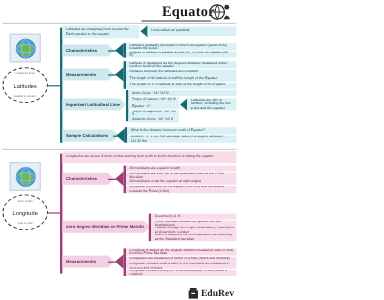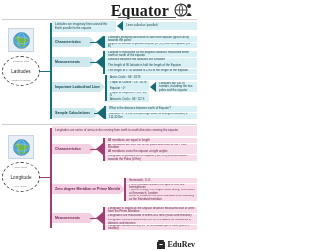--- a/index.html
+++ b/index.html
@@ -8,23 +8,23 @@
     font-family: "Liberation Sans", sans-serif;
     background: #ffffff;
     position: relative;
   }
 
   
   .header {
     position: absolute; left: 0; top: 0; width: 199px; height: 20px;
   }
   .header-title {
-    position: absolute; right: 30px; top: 2px;
+    position: absolute; right: 20px; top: 2px;
     font-family: "Liberation Serif", serif;
-    font-size: 16px; font-weight: bold; color: #1a1a1a;
+    font-size: 12px; font-weight: bold; color: #1a1a1a;
     letter-spacing: .2px;
   }
   .header-rule {
     position: absolute; left: 118px; top: 17px; width: 58px; height: 1px;
     background: #555;
   }
   .header-icon {
     position: absolute; right: 4px; top: 2px; width: 22px; height: 16px;
   }
 

